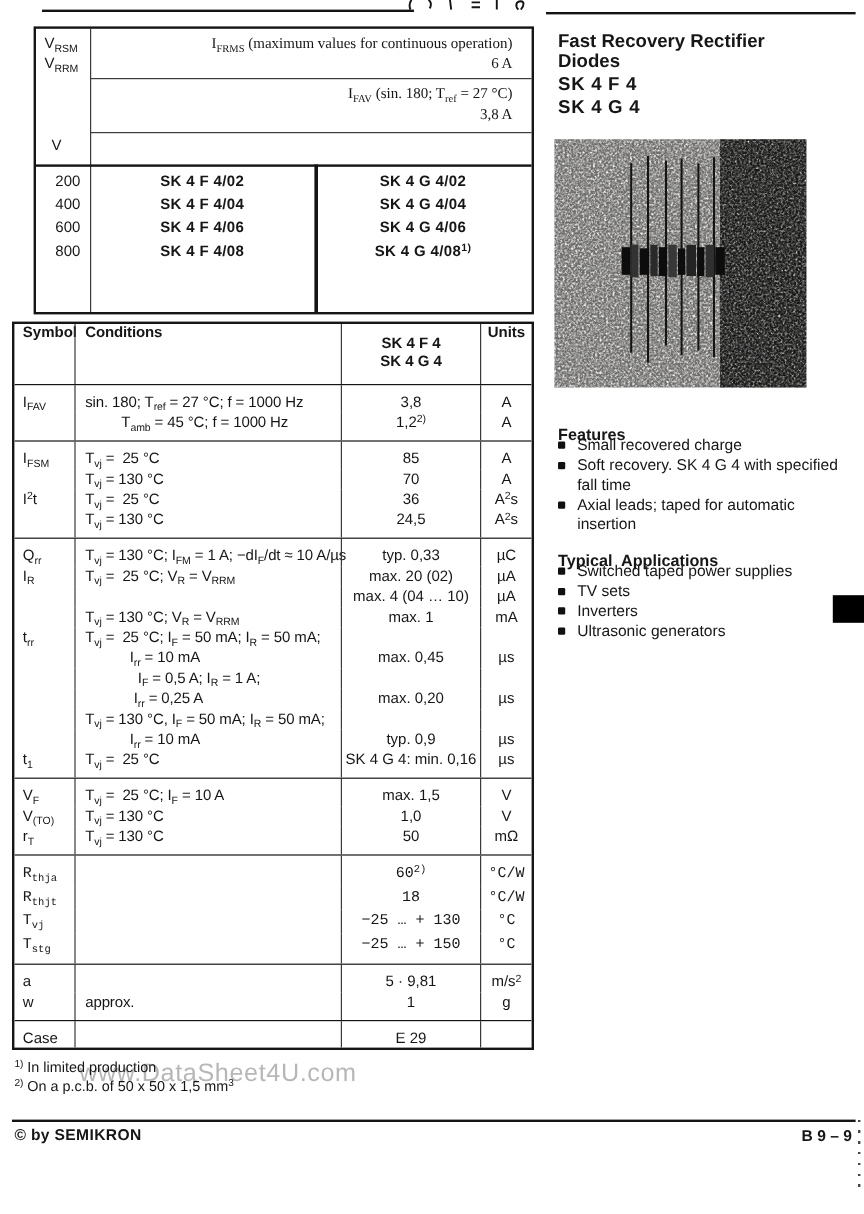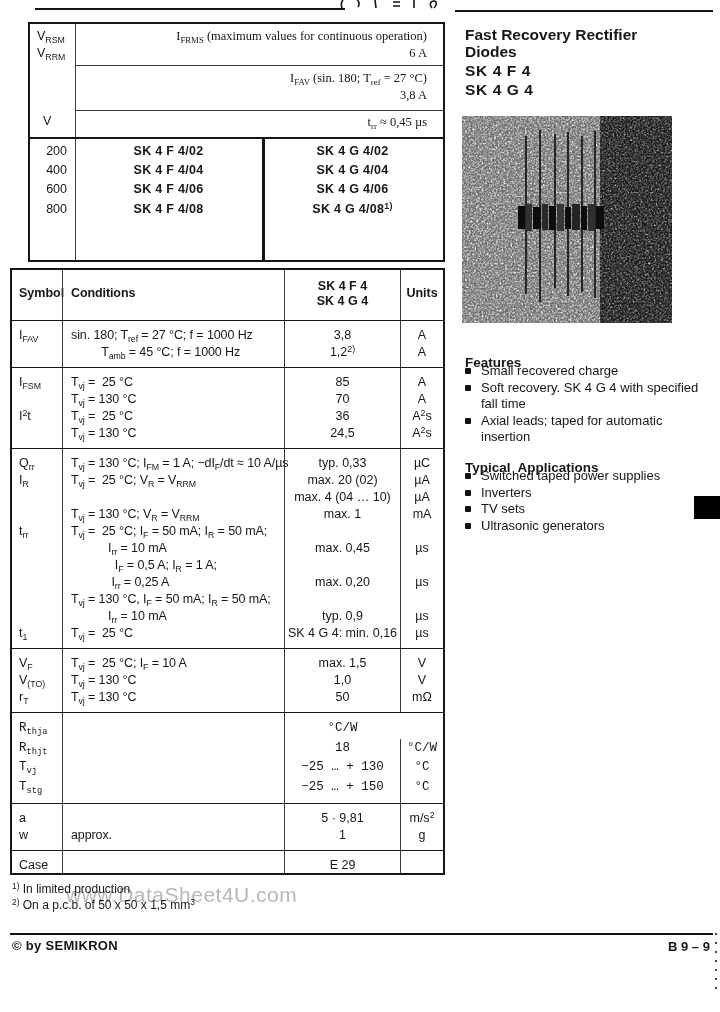--- a/index.html
+++ b/index.html
@@ -32,21 +32,21 @@
 
   
   .mt{position:absolute;left:10px;top:268px;width:431px;height:603px;border:2px solid #151515;font-size:12.5px;overflow:hidden;}
   .mt-row{display:grid;grid-template-columns:50px 222px 116px 43px;}
   .mt-row>div{line-height:17px;}
   .cs{padding-left:7px;}
   .cc{padding-left:8px;border-left:1.2px solid #3a3a3a;white-space:pre;letter-spacing:-.1px;}
   .cv{text-align:center;border-left:1.2px solid #3a3a3a;}
   .cu{text-align:center;border-left:1.2px solid #3a3a3a;}
   .mt-head{height:50px;border-bottom:1.8px solid #151515;font-weight:700;}
-  .mt-head>div{padding-top:16px;line-height:15px;}
+  .mt-head>div{line-height:15px;}
   .mt-head .cv{padding-top:9px;}
   .sep{border-top:1.8px solid #151515;}
   .pt>div{padding-top:6px;}
   .pb>div{padding-bottom:6px;}
   .sp>div{line-height:19.5px;font-family:Liberation Mono, monospace;}
 
   
   .title{position:absolute;left:465px;top:16px;font-size:15.5px;font-weight:700;line-height:17px;width:230px;}
   .models{position:absolute;left:465px;top:61px;font-size:15.5px;font-weight:700;line-height:19px;letter-spacing:.6px;}
   .photo{position:absolute;left:462px;top:116px;}
@@ -95,23 +95,20 @@
     <div class="t1-hr t1-hr2"></div>
     <div class="t1-hr t1-hr3"></div>
     <div class="t1-cell t1-c1">
       <div>I<sub>FRMS</sub> (maximum values for continuous operation)</div>
       <div>6 A</div>
     </div>
     <div class="t1-cell t1-c2">
       <div>I<sub>FAV</sub> (sin. 180; T<sub>ref</sub> = 27 °C)</div>
       <div>3,8 A</div>
     </div>
-    <div class="t1-cell t1-c3">
-      <div>t<sub>rr</sub> ≈ 0,45 µs</div>
-    </div>
     <div class="t1-vrows">
 
         <div class="t1-vrow">
           <div class="vv">200</div>
           <div class="vf">SK 4 F 4/02</div>
           <div class="vg">SK 4 G 4/02</div>
         </div>
 
         <div class="t1-vrow">
           <div class="vv">400</div>
@@ -282,20 +279,21 @@
       <div class="mt-row pb">
         <div class="cs">r<sub>T</sub></div>
         <div class="cc">T<sub>vj</sub> = 130 °C</div>
         <div class="cv">50</div>
         <div class="cu">mΩ</div>
       </div>
 
       <div class="mt-row sep pt sp">
         <div class="cs">R<sub>thja</sub></div>
         <div class="cc"></div>
+        <div class="cv">60<sup>2)</sup></div>
         <div class="cu">°C/W</div>
       </div>
 
       <div class="mt-row sp">
         <div class="cs">R<sub>thjt</sub></div>
         <div class="cc"></div>
         <div class="cv">18</div>
         <div class="cu">°C/W</div>
       </div>
 
@@ -399,26 +397,26 @@
   <h2 class="rc-h apps-h">Typical  Applications</h2>
   <ul class="rc-list apps">
 
       <li>
         <span class="bullet"></span>
         <span>Switched taped power supplies</span>
       </li>
 
       <li>
         <span class="bullet"></span>
+        <span>TV sets</span>
+      </li>
+
+      <li>
+        <span class="bullet"></span>
         <span>Inverters</span>
-      </li>
-
-      <li>
-        <span class="bullet"></span>
-        <span>TV sets</span>
       </li>
 
       <li>
         <span class="bullet"></span>
         <span>Ultrasonic generators</span>
       </li>
 
   </ul>
 
   <div class="tab"></div>

